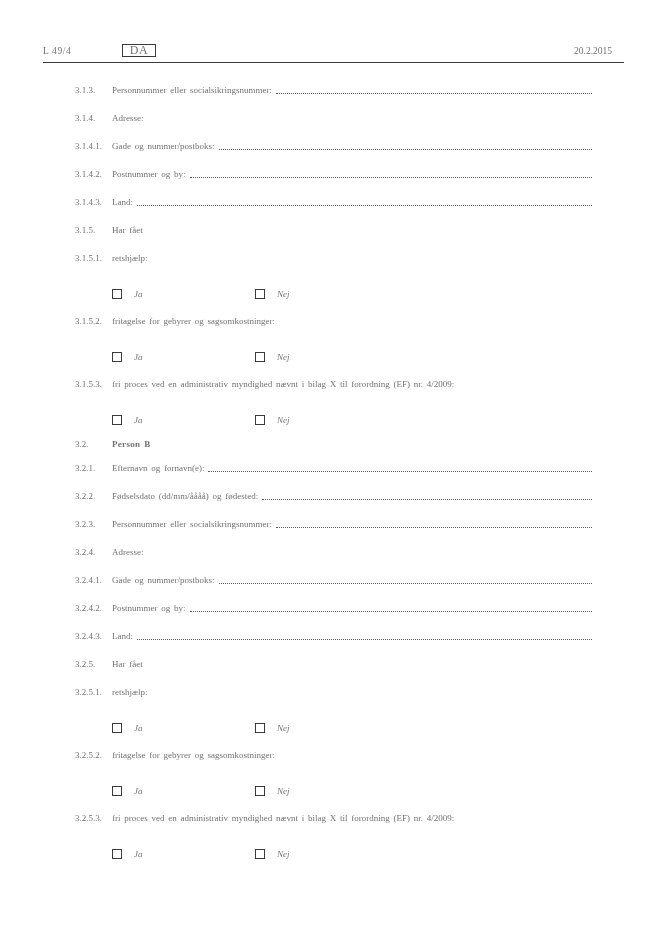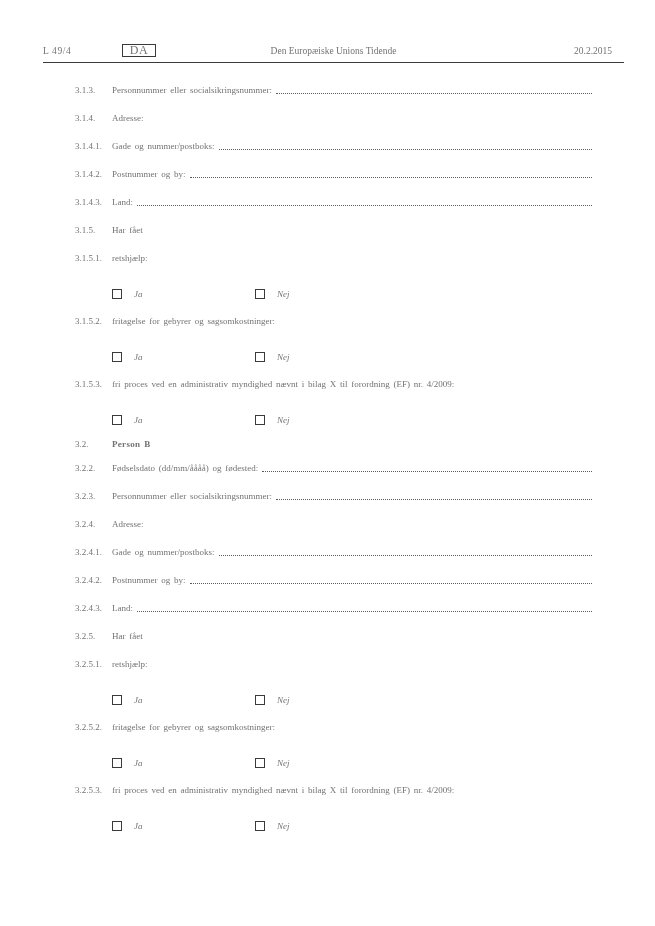--- a/index.html
+++ b/index.html
@@ -71,21 +71,20 @@
   }
 </style>
 </head>
 <body>
 
 <div class="page">
 
   <div class="header">
     <span class="page-ref">L 49/4</span>
     <span class="lang-badge">DA</span>
-    <span class="journal-title">Den Europæiske Unions Tidende</span>
     <span class="header-date">20.2.2015</span>
   </div>
   <div class="header-rule"></div>
 
   <div class="form" id="form-rows">
       <div class="row row-field mb-def">
         <span class="num">3.1.3.</span>
         <span class="label">Personnummer eller socialsikringsnummer:</span>
         <span class="dots"></span>
       </div>
@@ -152,20 +151,25 @@
         <span class="cb-group">
           <span class="checkbox"></span>
           <span class="cb-label">Nej</span>
         </span>
       </div>
       <div class="row row-heading mb-xs">
         <span class="num">3.2.</span>
         <span class="label">Person B</span>
       </div>
       <div class="row row-field mb-def">
+        <span class="num">3.2.1.</span>
+        <span class="label">Efternavn og fornavn(e):</span>
+        <span class="dots"></span>
+      </div>
+      <div class="row row-field mb-def">
         <span class="num">3.2.2.</span>
         <span class="label">Fødselsdato (dd/mm/åååå) og fødested:</span>
         <span class="dots"></span>
       </div>
       <div class="row row-field mb-def">
         <span class="num">3.2.3.</span>
         <span class="label">Personnummer eller socialsikringsnummer:</span>
         <span class="dots"></span>
       </div>
       <div class="row row-field mb-def">

